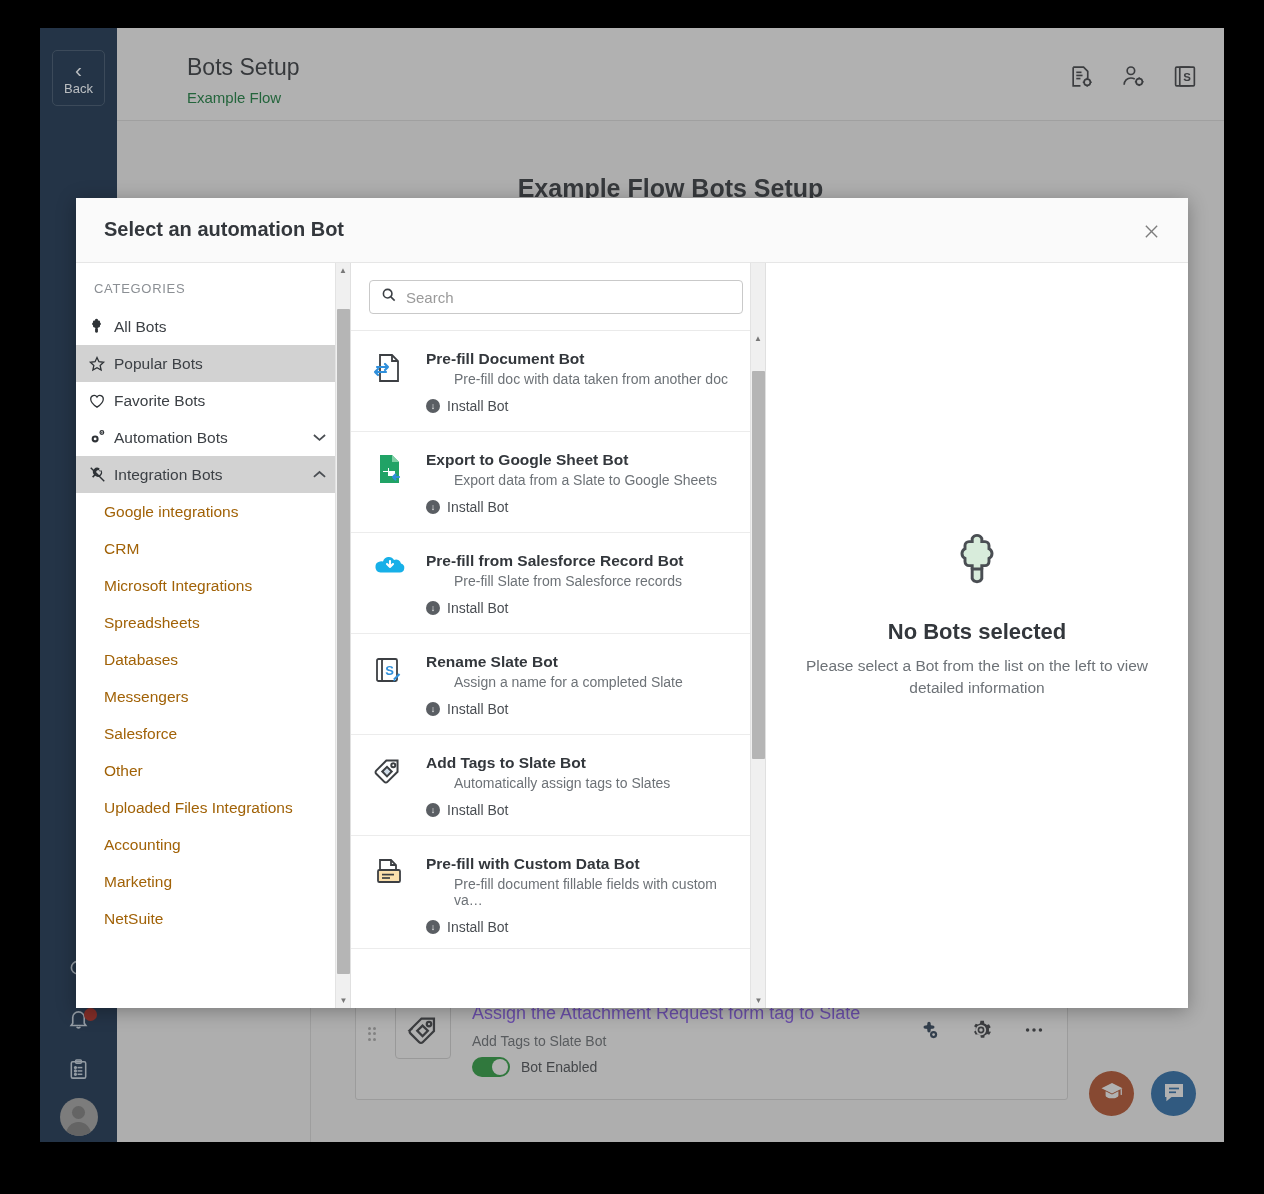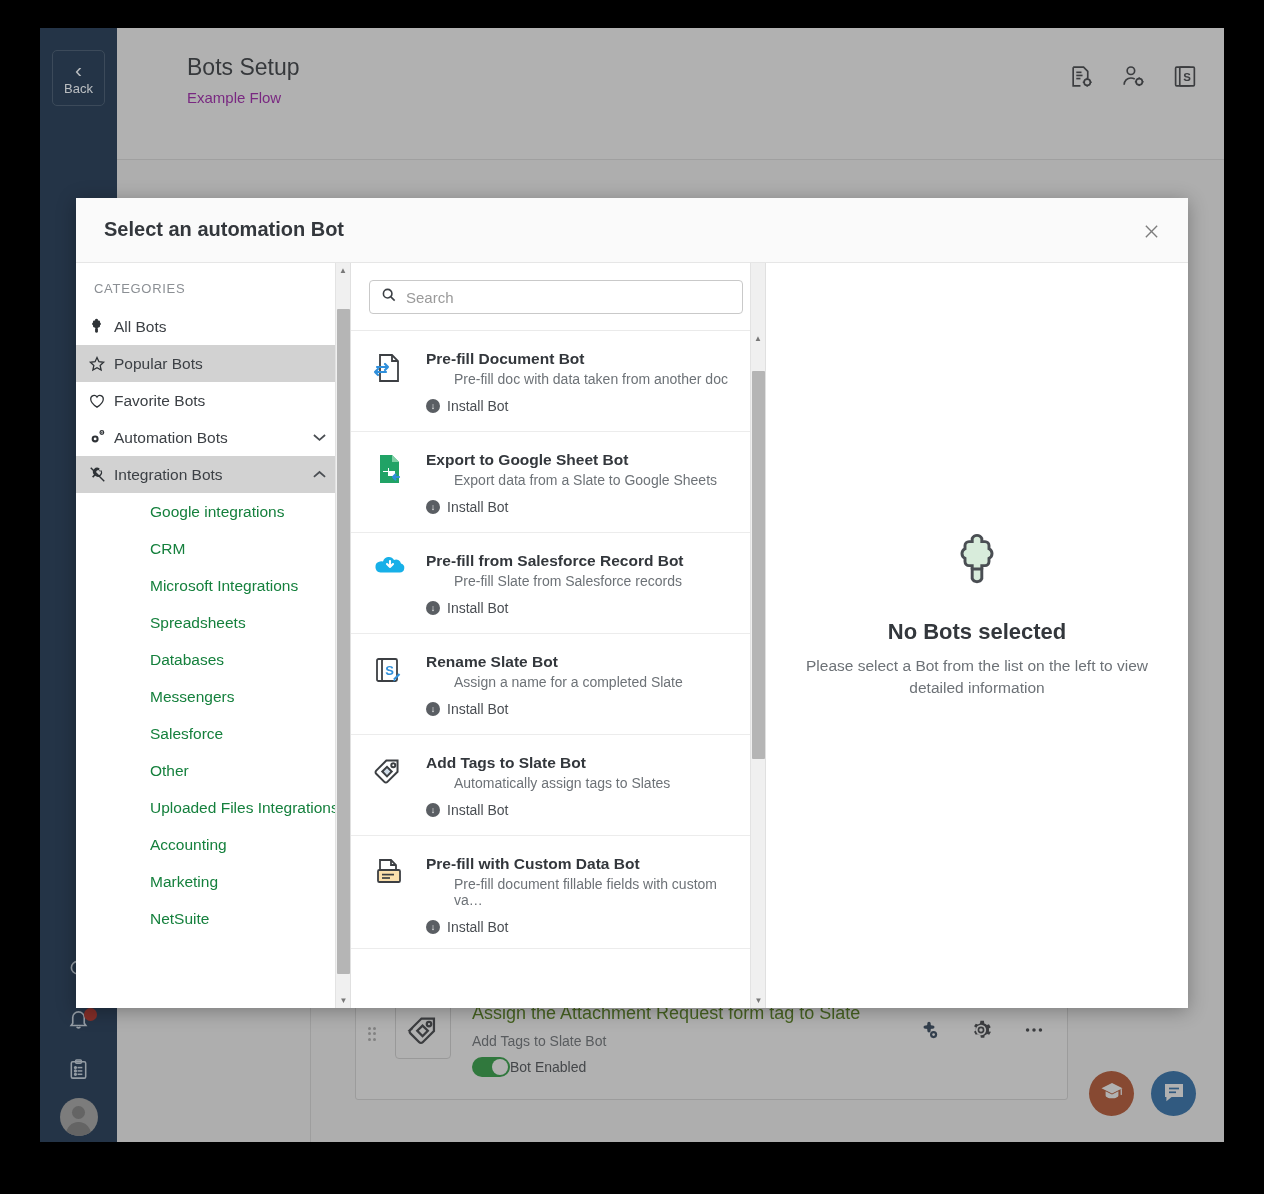--- a/index.html
+++ b/index.html
@@ -67,31 +67,31 @@
     background: #7d7d7d; margin-bottom: 0;
   }
 
   
   #main-area {
     position: absolute; left: 77px; top: 0;
     width: 1107px; height: 100%;
     background: #fbfbfb;
   }
   #page-header {
-    height: 132px; background: #ffffff;
+    height: 93px; background: #ffffff;
     border-bottom: 1px solid #e3e3e3;
     position: relative;
   }
   #page-title {
     position: absolute; left: 70px; top: 26px;
     font-size: 23px; color: #33373c; font-weight: 400;
   }
   #page-subtitle {
     position: absolute; left: 70px; top: 61px;
-    font-size: 15px; color: #a21caf;
+    font-size: 15px; color: #15803d;
   }
   #header-actions {
     position: absolute; right: 26px; top: 36px;
     display: flex; gap: 27px; align-items: center;
   }
   .hdr-icon { cursor: pointer; color: #3c3f43; display: block; }
 
   #content-title {
     text-align: center; font-size: 25px; color: #33373c;
     font-weight: 600; margin-top: 53px;
@@ -115,29 +115,29 @@
   }
   #drag-handle i { width: 3px; height: 3px; background: #b0b0b0; border-radius: 50%; display: block; }
   #bot-card-icon {
     position: absolute; left: 39px; top: 36px;
     width: 56px; height: 56px;
     border: 1px solid #d8d8d8; border-radius: 4px;
     display: flex; align-items: center; justify-content: center;
   }
   #bot-card-title {
     position: absolute; left: 116px; top: 36px;
-    font-size: 18px; color: #4d7c0f;
+    font-size: 18px; color: #8b5cf6;
   }
   #bot-card-sub {
     position: absolute; left: 116px; top: 66px;
     font-size: 14px; color: #6d7277;
   }
   #bot-toggle-row {
     position: absolute; left: 116px; top: 90px;
-    display: flex; align-items: center; 
+    display: flex; align-items: center; gap: 11px;
   }
   #bot-toggle {
     width: 38px; height: 20px; border-radius: 11px;
     background: #29a03f; position: relative; cursor: pointer;
   }
   #bot-toggle .knob {
     position: absolute; right: 2px; top: 2px;
     width: 16px; height: 16px; border-radius: 50%; background: #fff;
   }
   #bot-toggle-label { font-size: 14px; color: #4a4e53; }
@@ -229,22 +229,22 @@
     color: #2e3236; flex: 0 0 26px;
   }
   .cat-item .cat-label { font-weight: 500; }
   .cat-item .cat-chevron {
     position: absolute; right: 24px; top: 50%;
     transform: translateY(-50%);
     color: #4a4e53; font-size: 11px;
   }
   .subcat-item {
     height: 37px; display: flex; align-items: center;
-    padding-left: 74px; cursor: pointer;
-    font-size: 15.5px; color: #15803d; text-align: center;
+    padding-left: 28px; cursor: pointer;
+    font-size: 15.5px; color: #a16207; text-align: center;
   }
 
   
   .scrollbar {
     position: absolute; width: 15px;
     background: #f0f0f0;
     border-left: 1px solid #e3e3e3;
     cursor: pointer;
   }
   .scrollbar .arrow {

